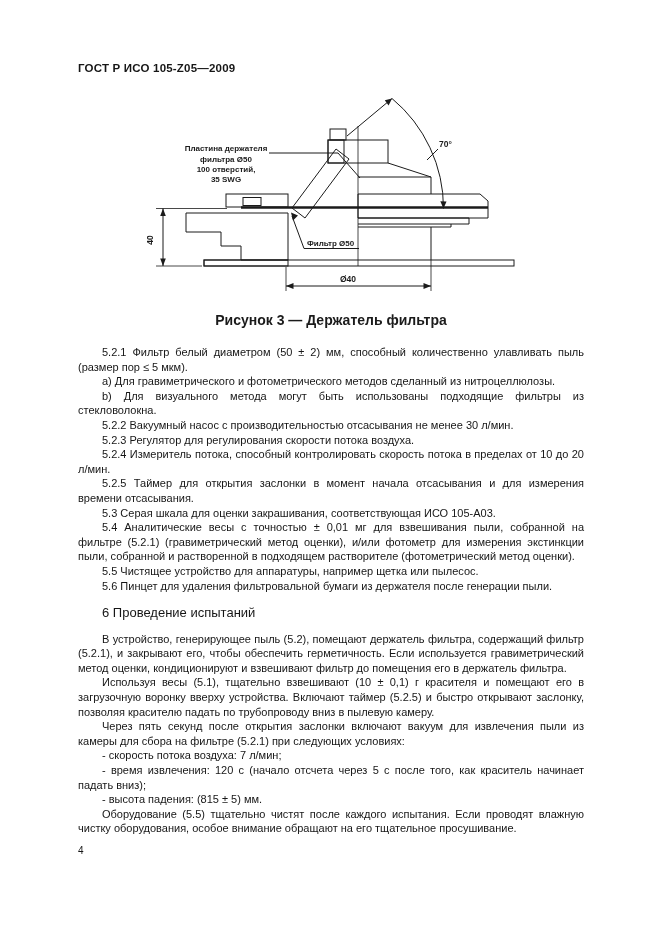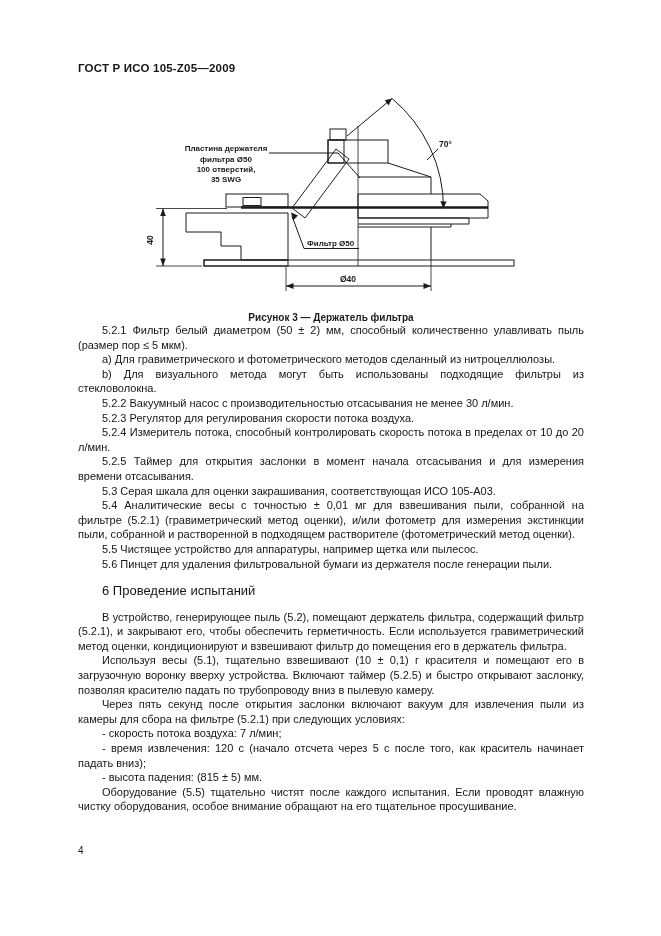--- a/index.html
+++ b/index.html
@@ -17,26 +17,27 @@
     font-size:11.5px;
     font-weight:bold;
     letter-spacing:.2px;
   }
   figure.fig{
     margin:14px 0 0 0;
     text-align:center;
   }
   figure.fig svg{display:inline-block;vertical-align:top;}
   figcaption{
-    font-size:10px;
+    font-size:14px;
     font-weight:bold;
     margin-top:9px;
     color:#1b1b1b;
   }
   .body-text{
+    margin-top:17px;
     font-size:11px;
     line-height:14.6px;
     text-align:justify;
   }
   p.para{margin:0;text-indent:24px;}
   h2.sec{
     font-size:13px;
     font-weight:normal;
     margin:13px 0 11px 0;
     text-indent:24px;

